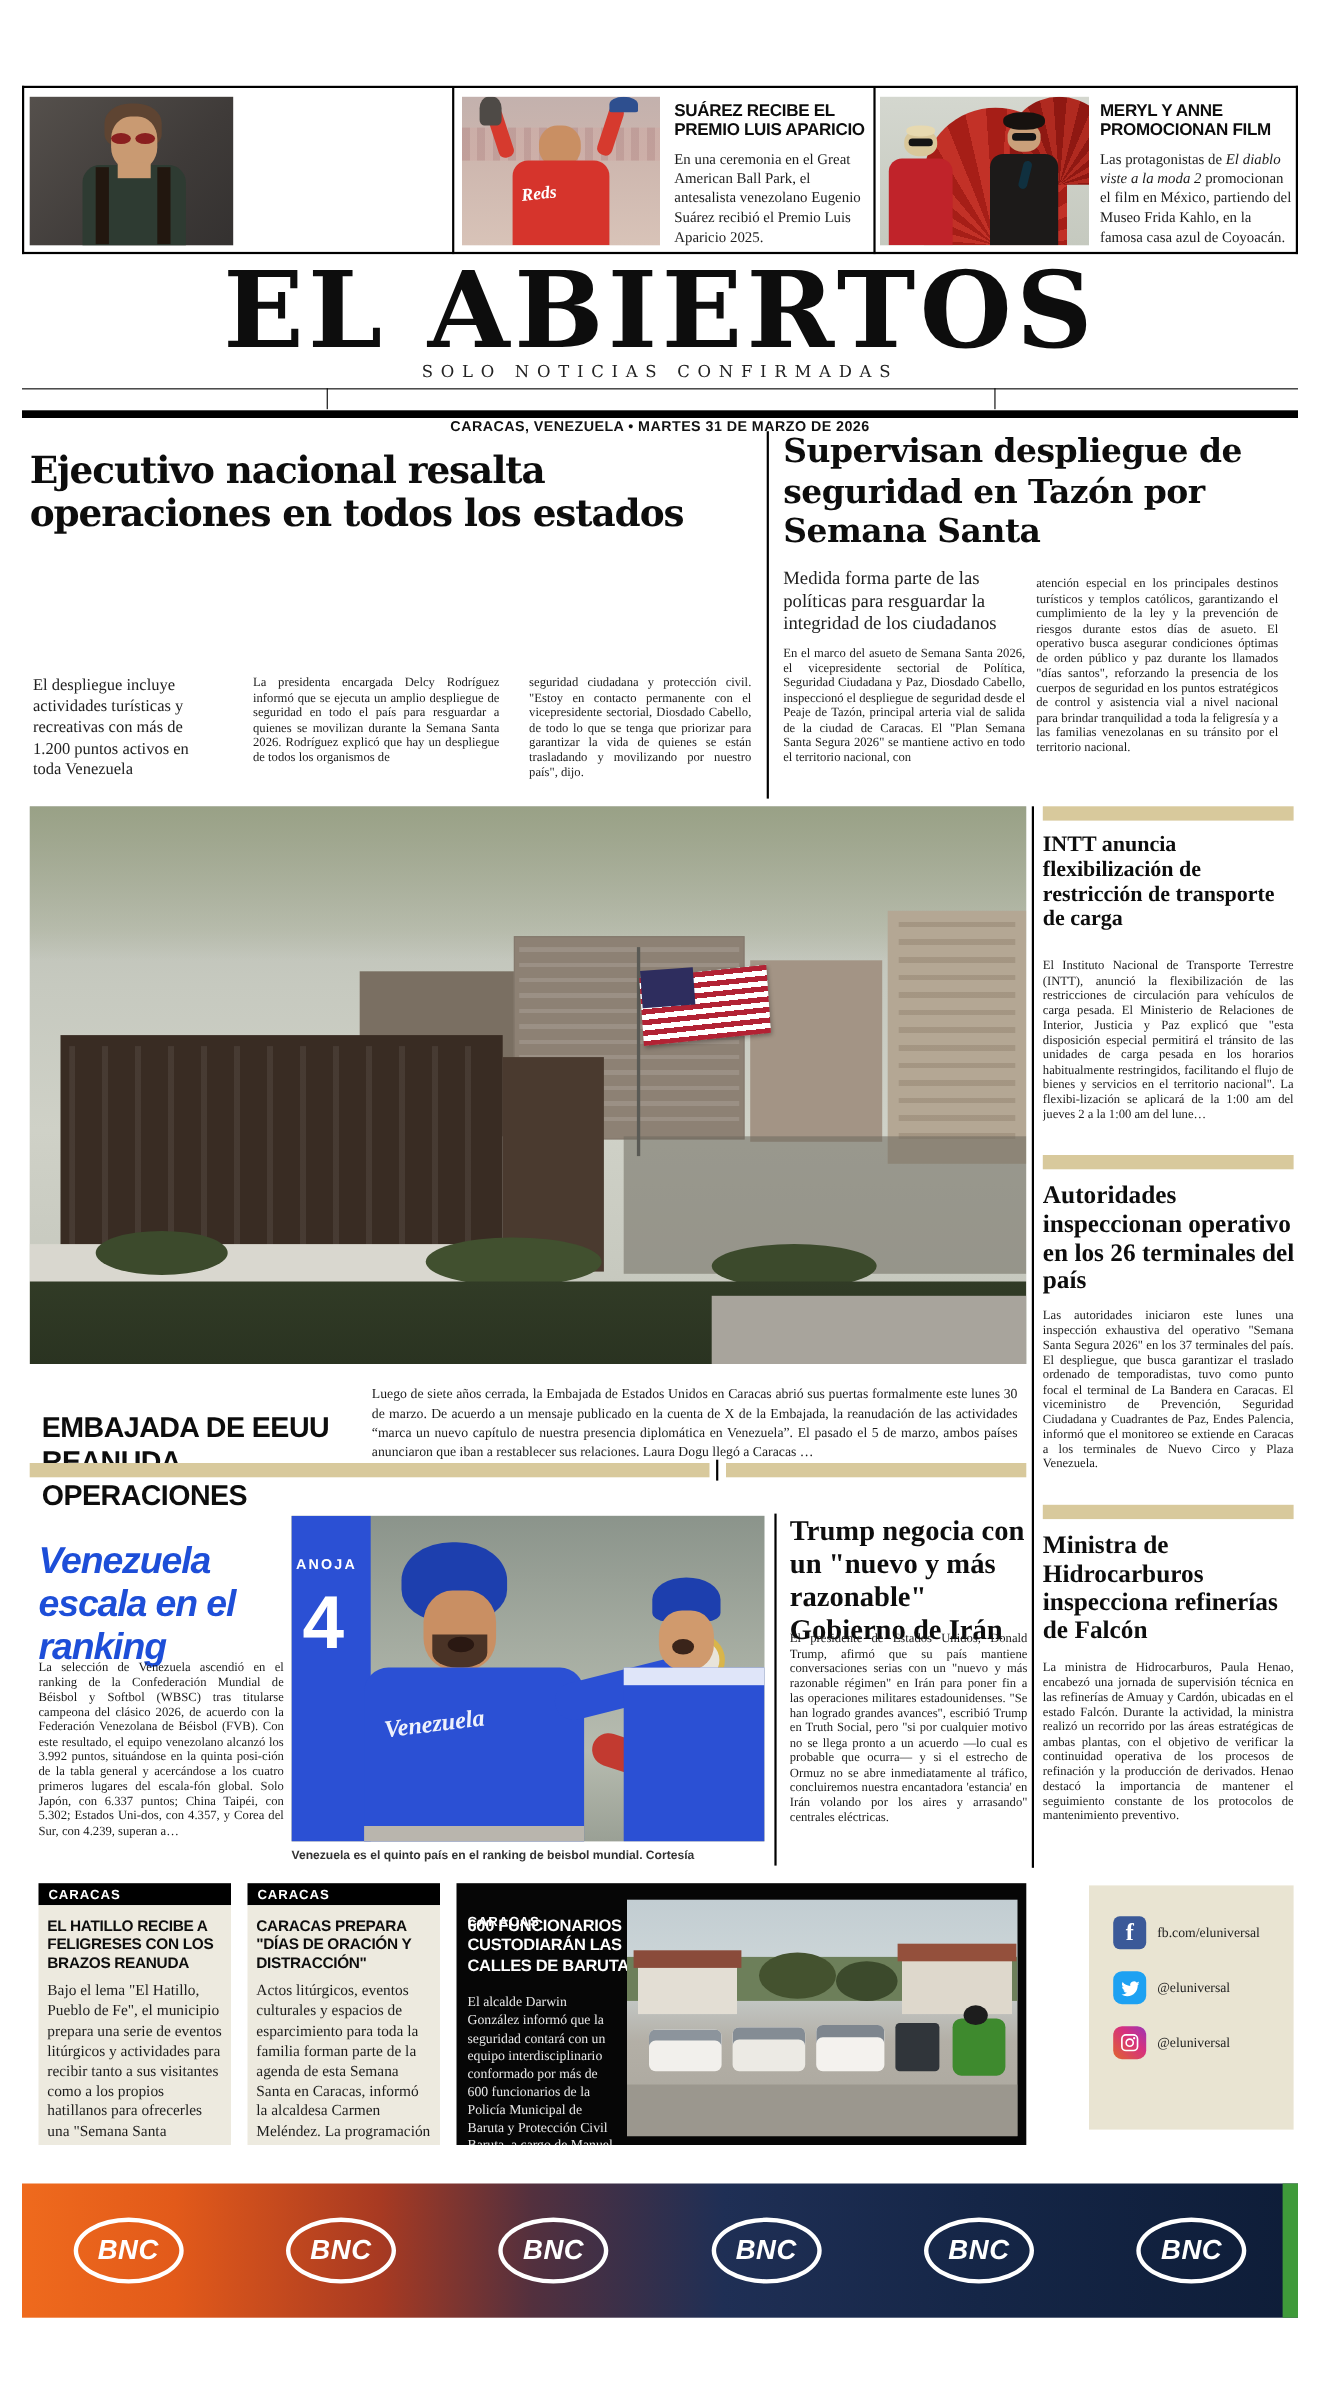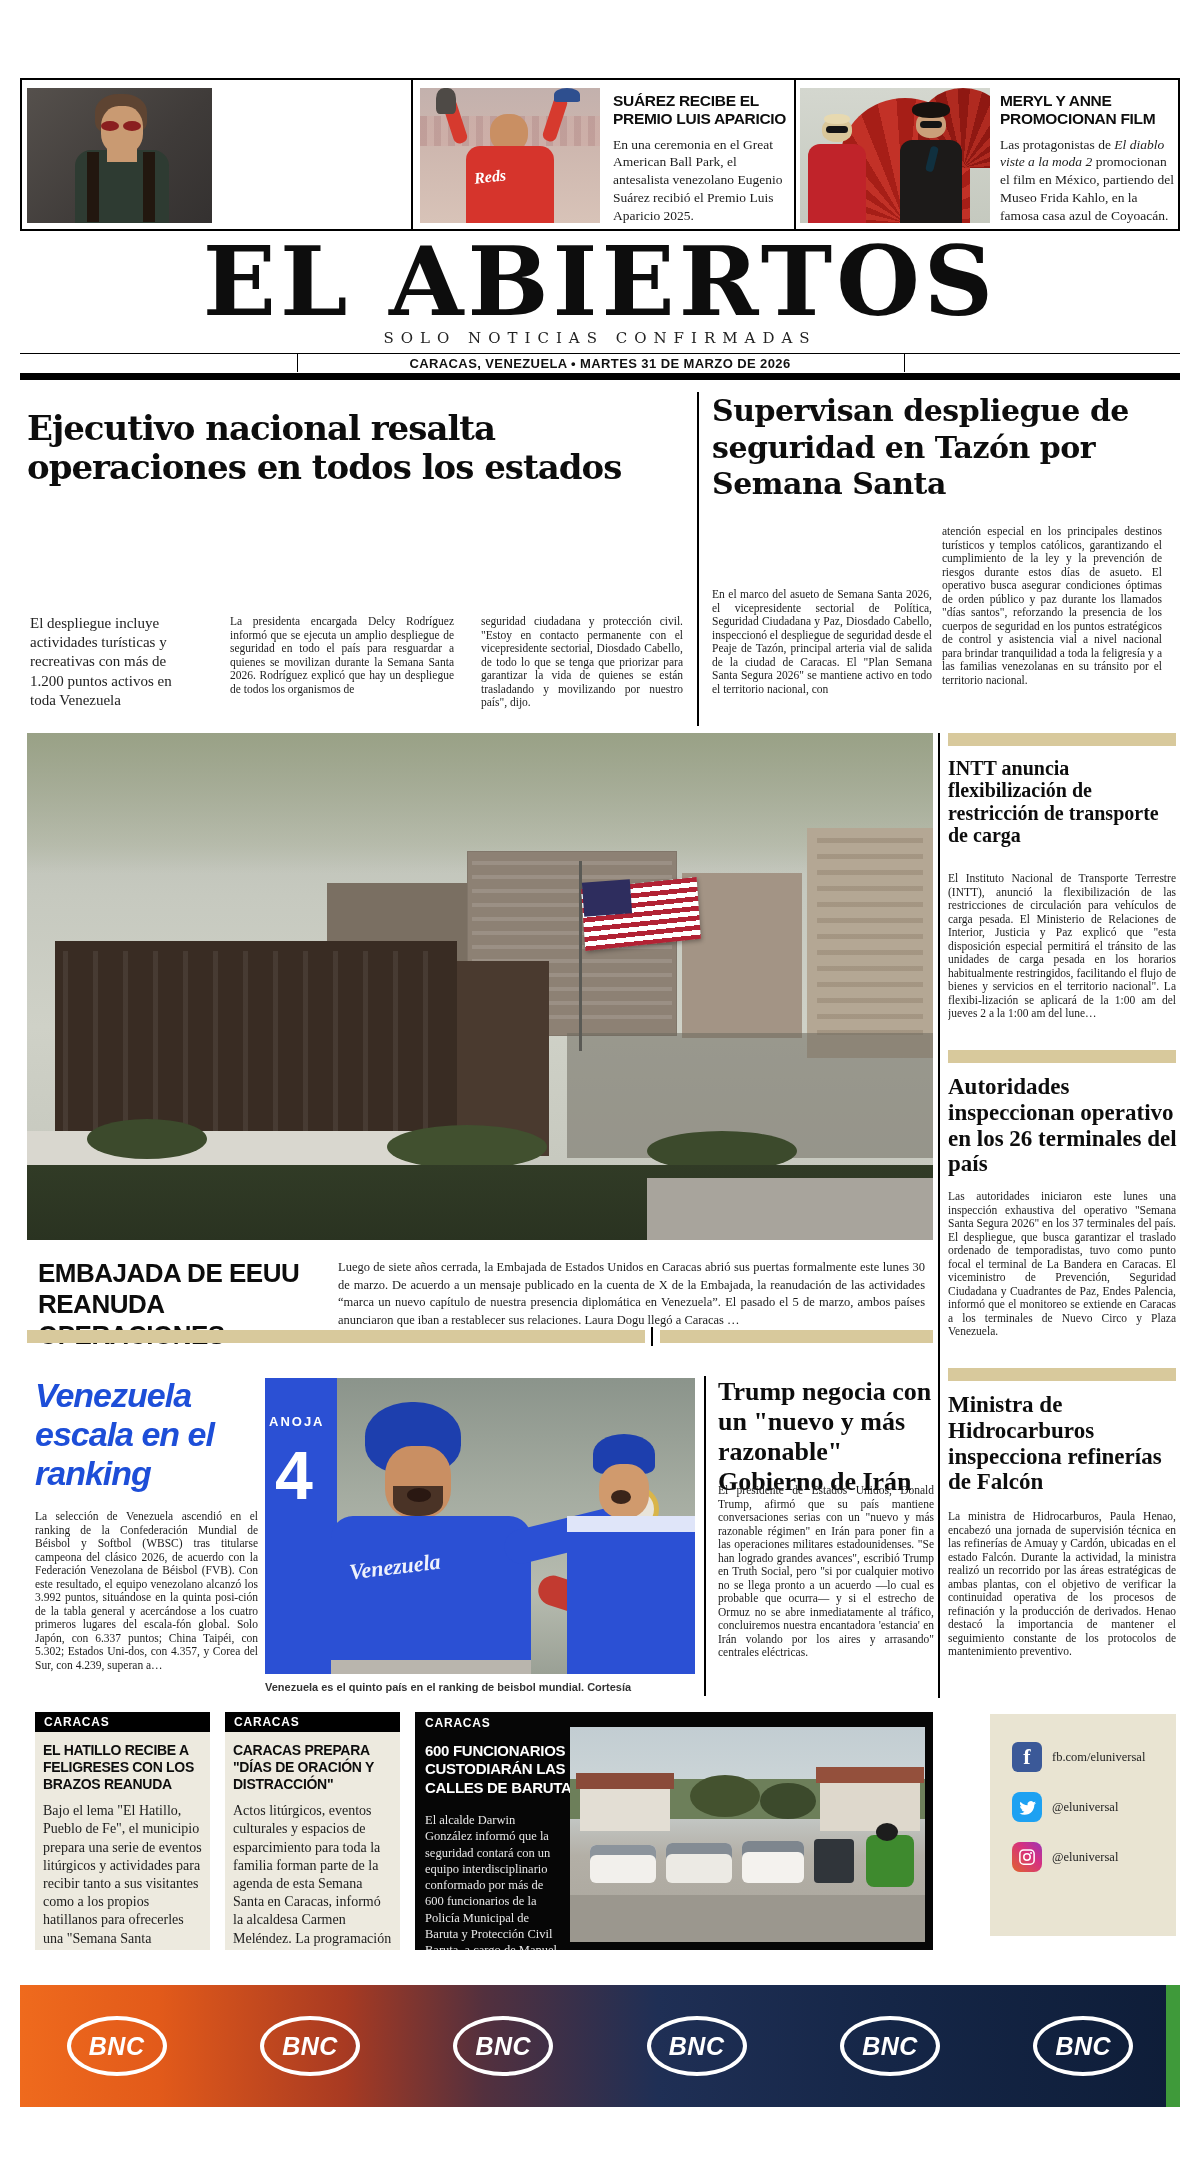--- a/index.html
+++ b/index.html
@@ -1,21 +1,21 @@
 <!DOCTYPE html>
 <html lang="es"><head>
 <meta charset="utf-8">
 <style>
   html,body{margin:0;padding:0;background:#e9e9e9;}
   #page{position:relative;width:1200px;height:2182px;background:#ffffff;margin:0 auto;overflow:hidden;
         font-family:"Liberation Serif",serif;color:#111;}
   .abs{position:absolute;}
   .hrule{position:absolute;background:#000;}
   .vrule{position:absolute;background:#000;width:2px;}
-  .sans{font-family:"Liberation Sans",sans-serif;}
+  .sans{font-family:"Liberation Sans",sans-serif;margin-top:24px;}
   .serifhead{font-family:"DejaVu Serif",serif;font-weight:bold;color:#0d0d0d;}
   .libhead{font-family:"Liberation Serif",serif;font-weight:bold;color:#0d0d0d;}
   .tease-h{font-family:"Liberation Sans",sans-serif;font-weight:bold;font-size:15.5px;line-height:1.18;
            letter-spacing:-0.3px;color:#0d0d0d;}
   .tease-b{font-size:13.5px;line-height:1.32;color:#1c1c1c;margin-top:7px;}
   .bodytxt{font-size:11.5px;line-height:13.5px;text-align:justify;color:#1b1b1b;overflow:hidden;}
   .deck{color:#222;}
   .tanbar{position:absolute;height:13px;background:#d8c99c;}
   .kicker-bar{position:absolute;background:#000;color:#fff;font-family:"Liberation Sans",sans-serif;
               font-weight:bold;font-size:12px;letter-spacing:0.8px;line-height:20px;padding-left:9px;}
@@ -97,20 +97,21 @@
   <div class="hrule" style="left:20px;top:373px;width:1160px;height:7px;"></div>
 
   <div class="abs serifhead" style="left:27px;top:409px;width:665px;font-size:34px;line-height:1.14;letter-spacing:-1px;">Ejecutivo nacional resalta operaciones en todos los estados</div>
   <div class="abs deck" style="left:30px;top:614px;width:164px;font-size:15px;line-height:1.28;">El despliegue incluye actividades turísticas y recreativas con más de 1.200 puntos activos en toda Venezuela</div>
   <div class="abs bodytxt" style="left:230px;top:615px;width:224px;height:112px;">La presidenta encargada Delcy Rodríguez informó que se ejecuta un amplio despliegue de seguridad en todo el país para resguardar a quienes se movilizan durante la Semana Santa 2026. Rodríguez explicó que hay un despliegue de todos los organismos de</div>
   <div class="abs bodytxt" style="left:481px;top:615px;width:202px;height:112px;">seguridad ciudadana y protección civil. "Estoy en contacto permanente con el vicepresidente sectorial, Diosdado Cabello, de todo lo que se tenga que priorizar para garantizar la vida de quienes se están trasladando y movilizando por nuestro país", dijo.</div>
 
   <div class="vrule" style="left:697px;top:392px;height:334px;"></div>
 
   <div class="abs serifhead" style="left:712px;top:393px;width:462px;font-size:30px;line-height:1.22;letter-spacing:-0.5px;">Supervisan despliegue de seguridad en Tazón por Semana Santa</div>
+  <div class="abs deck" style="left:712px;top:516px;width:230px;font-size:17px;line-height:1.22;">Medida forma parte de las políticas para resguardar la integridad de los ciudadanos</div>
   <div class="abs bodytxt" style="left:712px;top:588px;width:220px;height:138px;">En el marco del asueto de Semana Santa 2026, el vicepresidente sectorial de Política, Seguridad Ciudadana y Paz, Diosdado Cabello, inspeccionó el despliegue de seguridad desde el Peaje de Tazón, principal arteria vial de salida de la ciudad de Caracas. El "Plan Semana Santa Segura 2026" se mantiene activo en todo el territorio nacional, con</div>
   <div class="abs bodytxt" style="left:942px;top:525px;width:220px;height:200px;">atención especial en los principales destinos turísticos y templos católicos, garantizando el cumplimiento de la ley y la prevención de riesgos durante estos días de asueto. El operativo busca asegurar condiciones óptimas de orden público y paz durante los llamados "días santos", reforzando la presencia de los cuerpos de seguridad en los puntos estratégicos de control y asistencia vial a nivel nacional para brindar tranquilidad a toda la feligresía y a las familias venezolanas en su tránsito por el territorio nacional.</div>
 
   <div class="scene" style="left:27px;top:733px;width:906px;height:507px;background:linear-gradient(180deg,#b4b8ae 0%,#c6c9bf 32%,#cfd1c7 58%,#c2c4ba 100%);">
     <div style="left:0;top:0;width:906px;height:140px;background:linear-gradient(180deg,#99a186,rgba(170,176,153,0.45) 80%,transparent);"></div>
     <div style="left:300px;top:150px;width:150px;height:150px;background:#7a6f62;"></div>
     <div style="left:440px;top:118px;width:210px;height:185px;background:#8d8174;box-shadow:inset 0 0 0 1px rgba(0,0,0,.08);"></div>
     <div style="left:445px;top:128px;width:200px;height:160px;background:repeating-linear-gradient(180deg,rgba(255,255,255,.12) 0 4px,transparent 4px 14px);"></div>
     <div style="left:655px;top:140px;width:120px;height:165px;background:#a39485;"></div>
     <div style="left:780px;top:95px;width:126px;height:230px;background:#b4a794;"></div>

